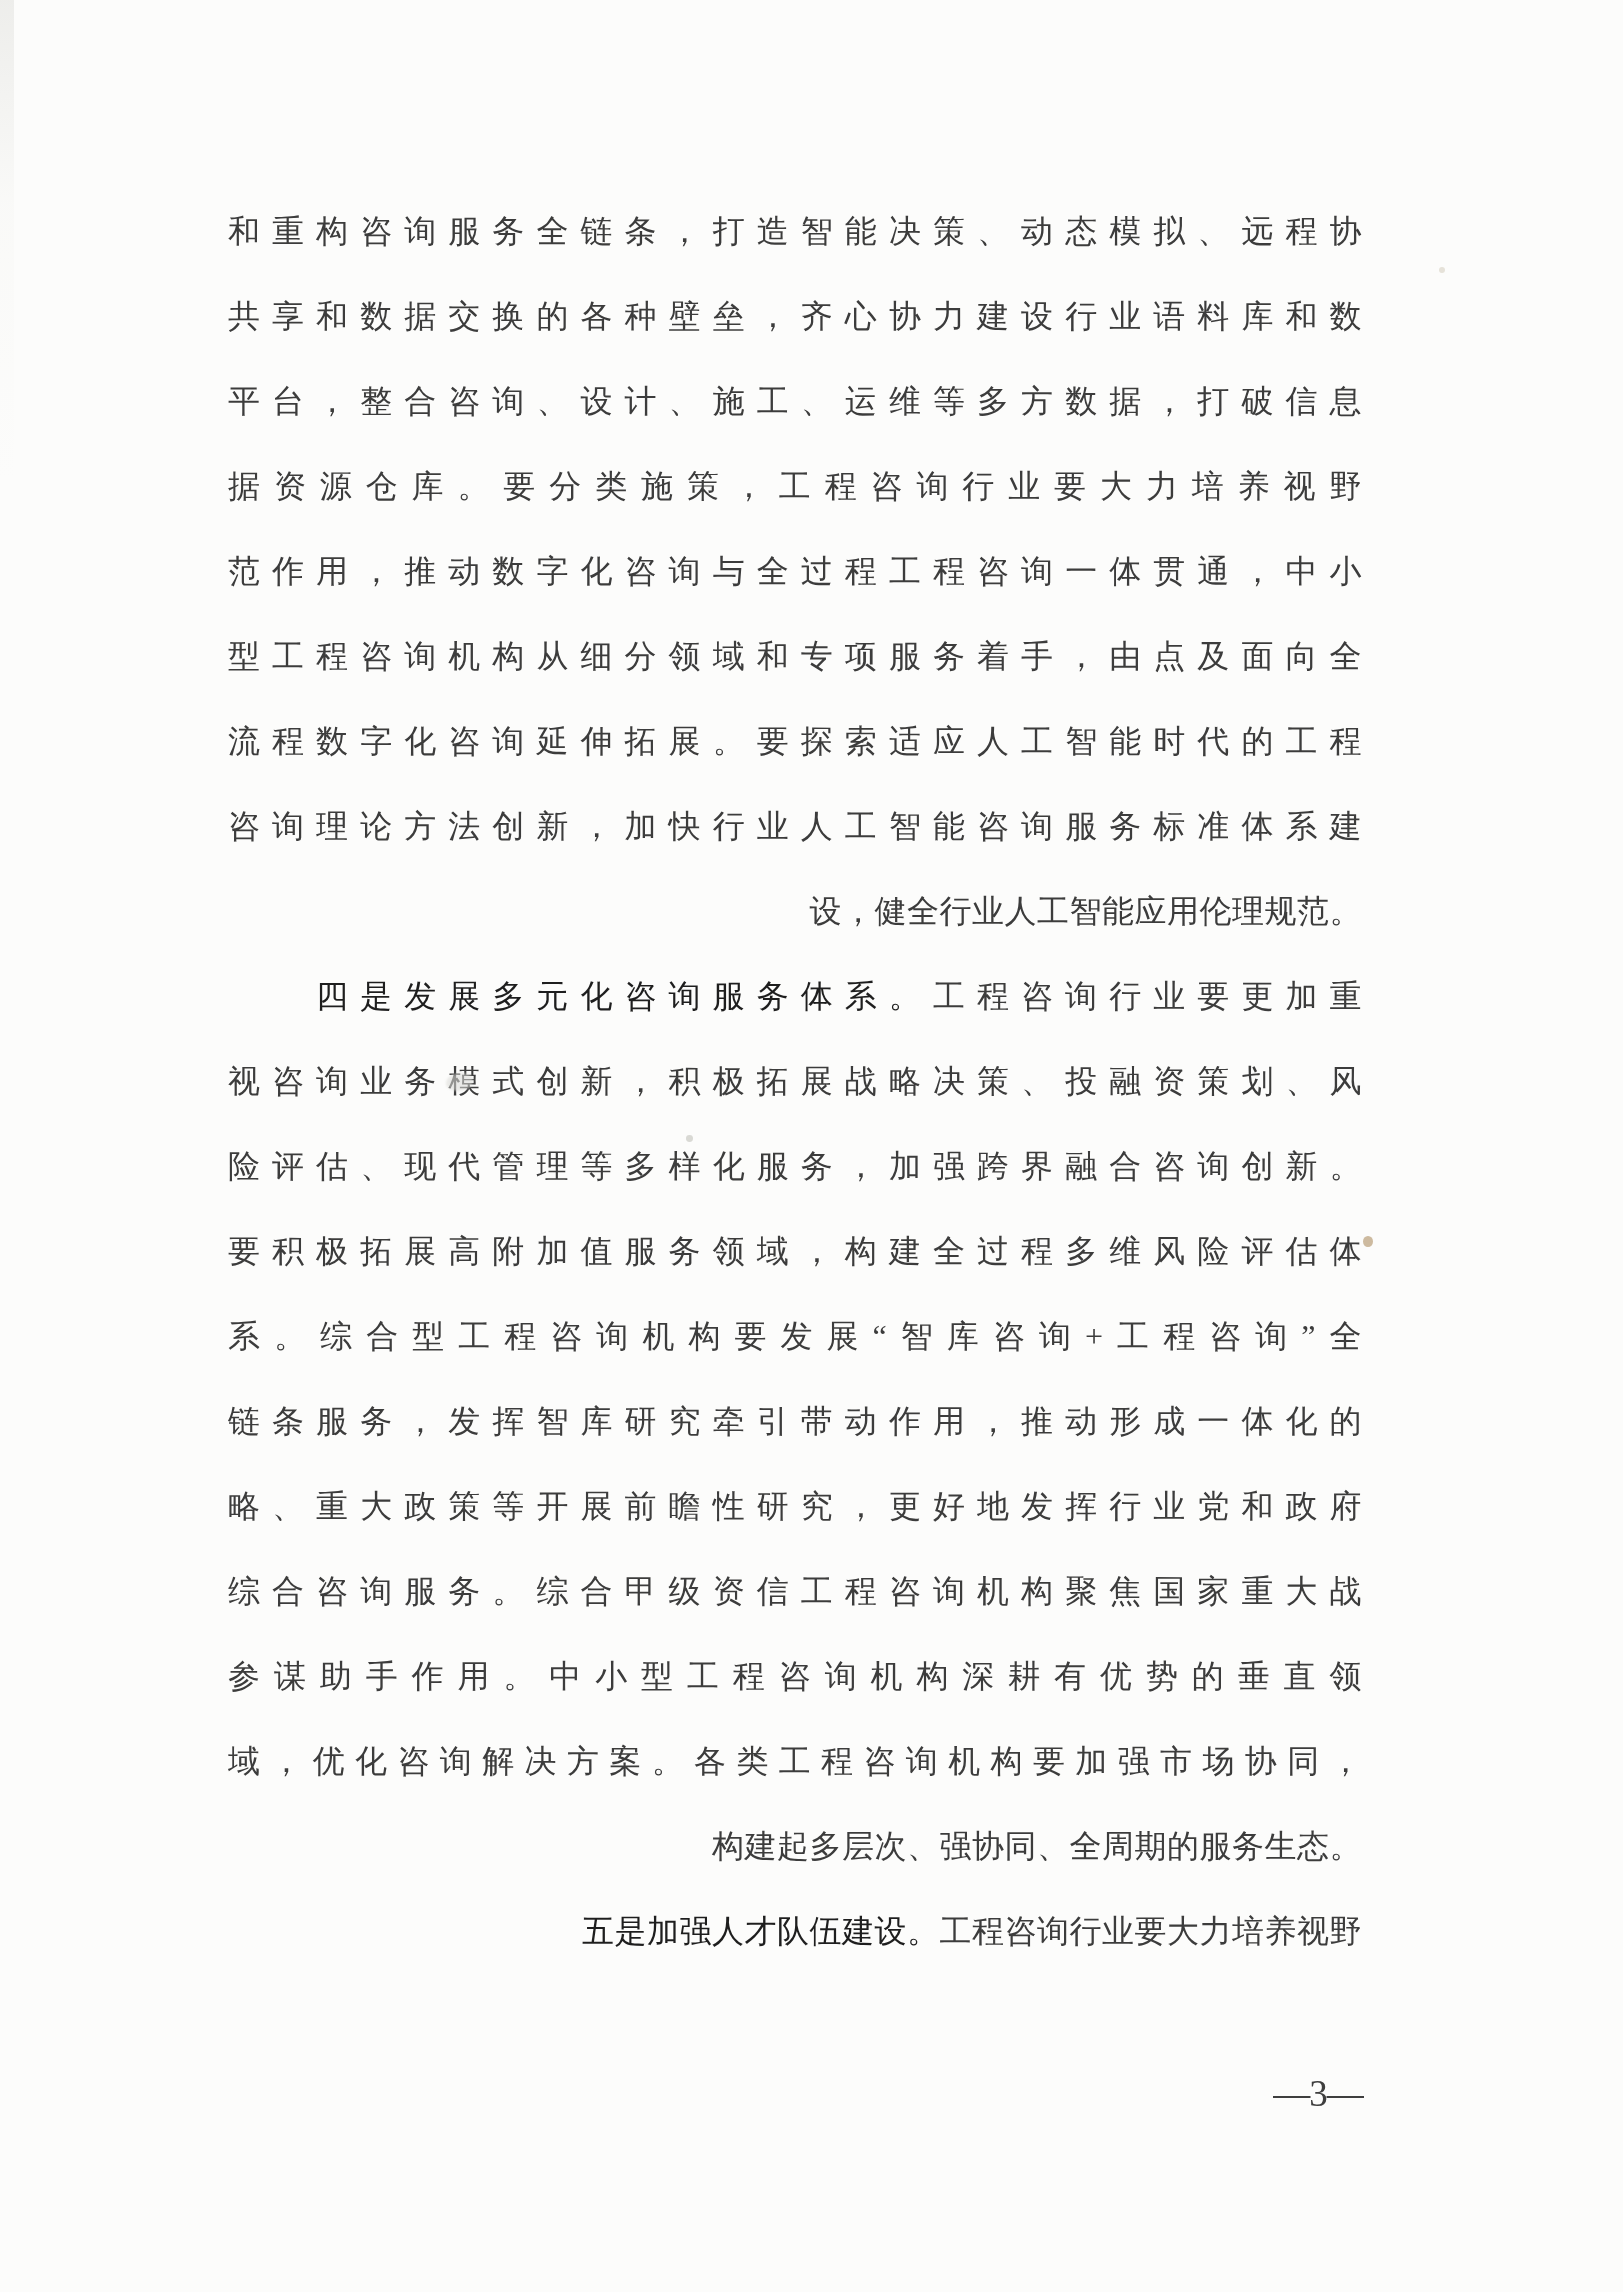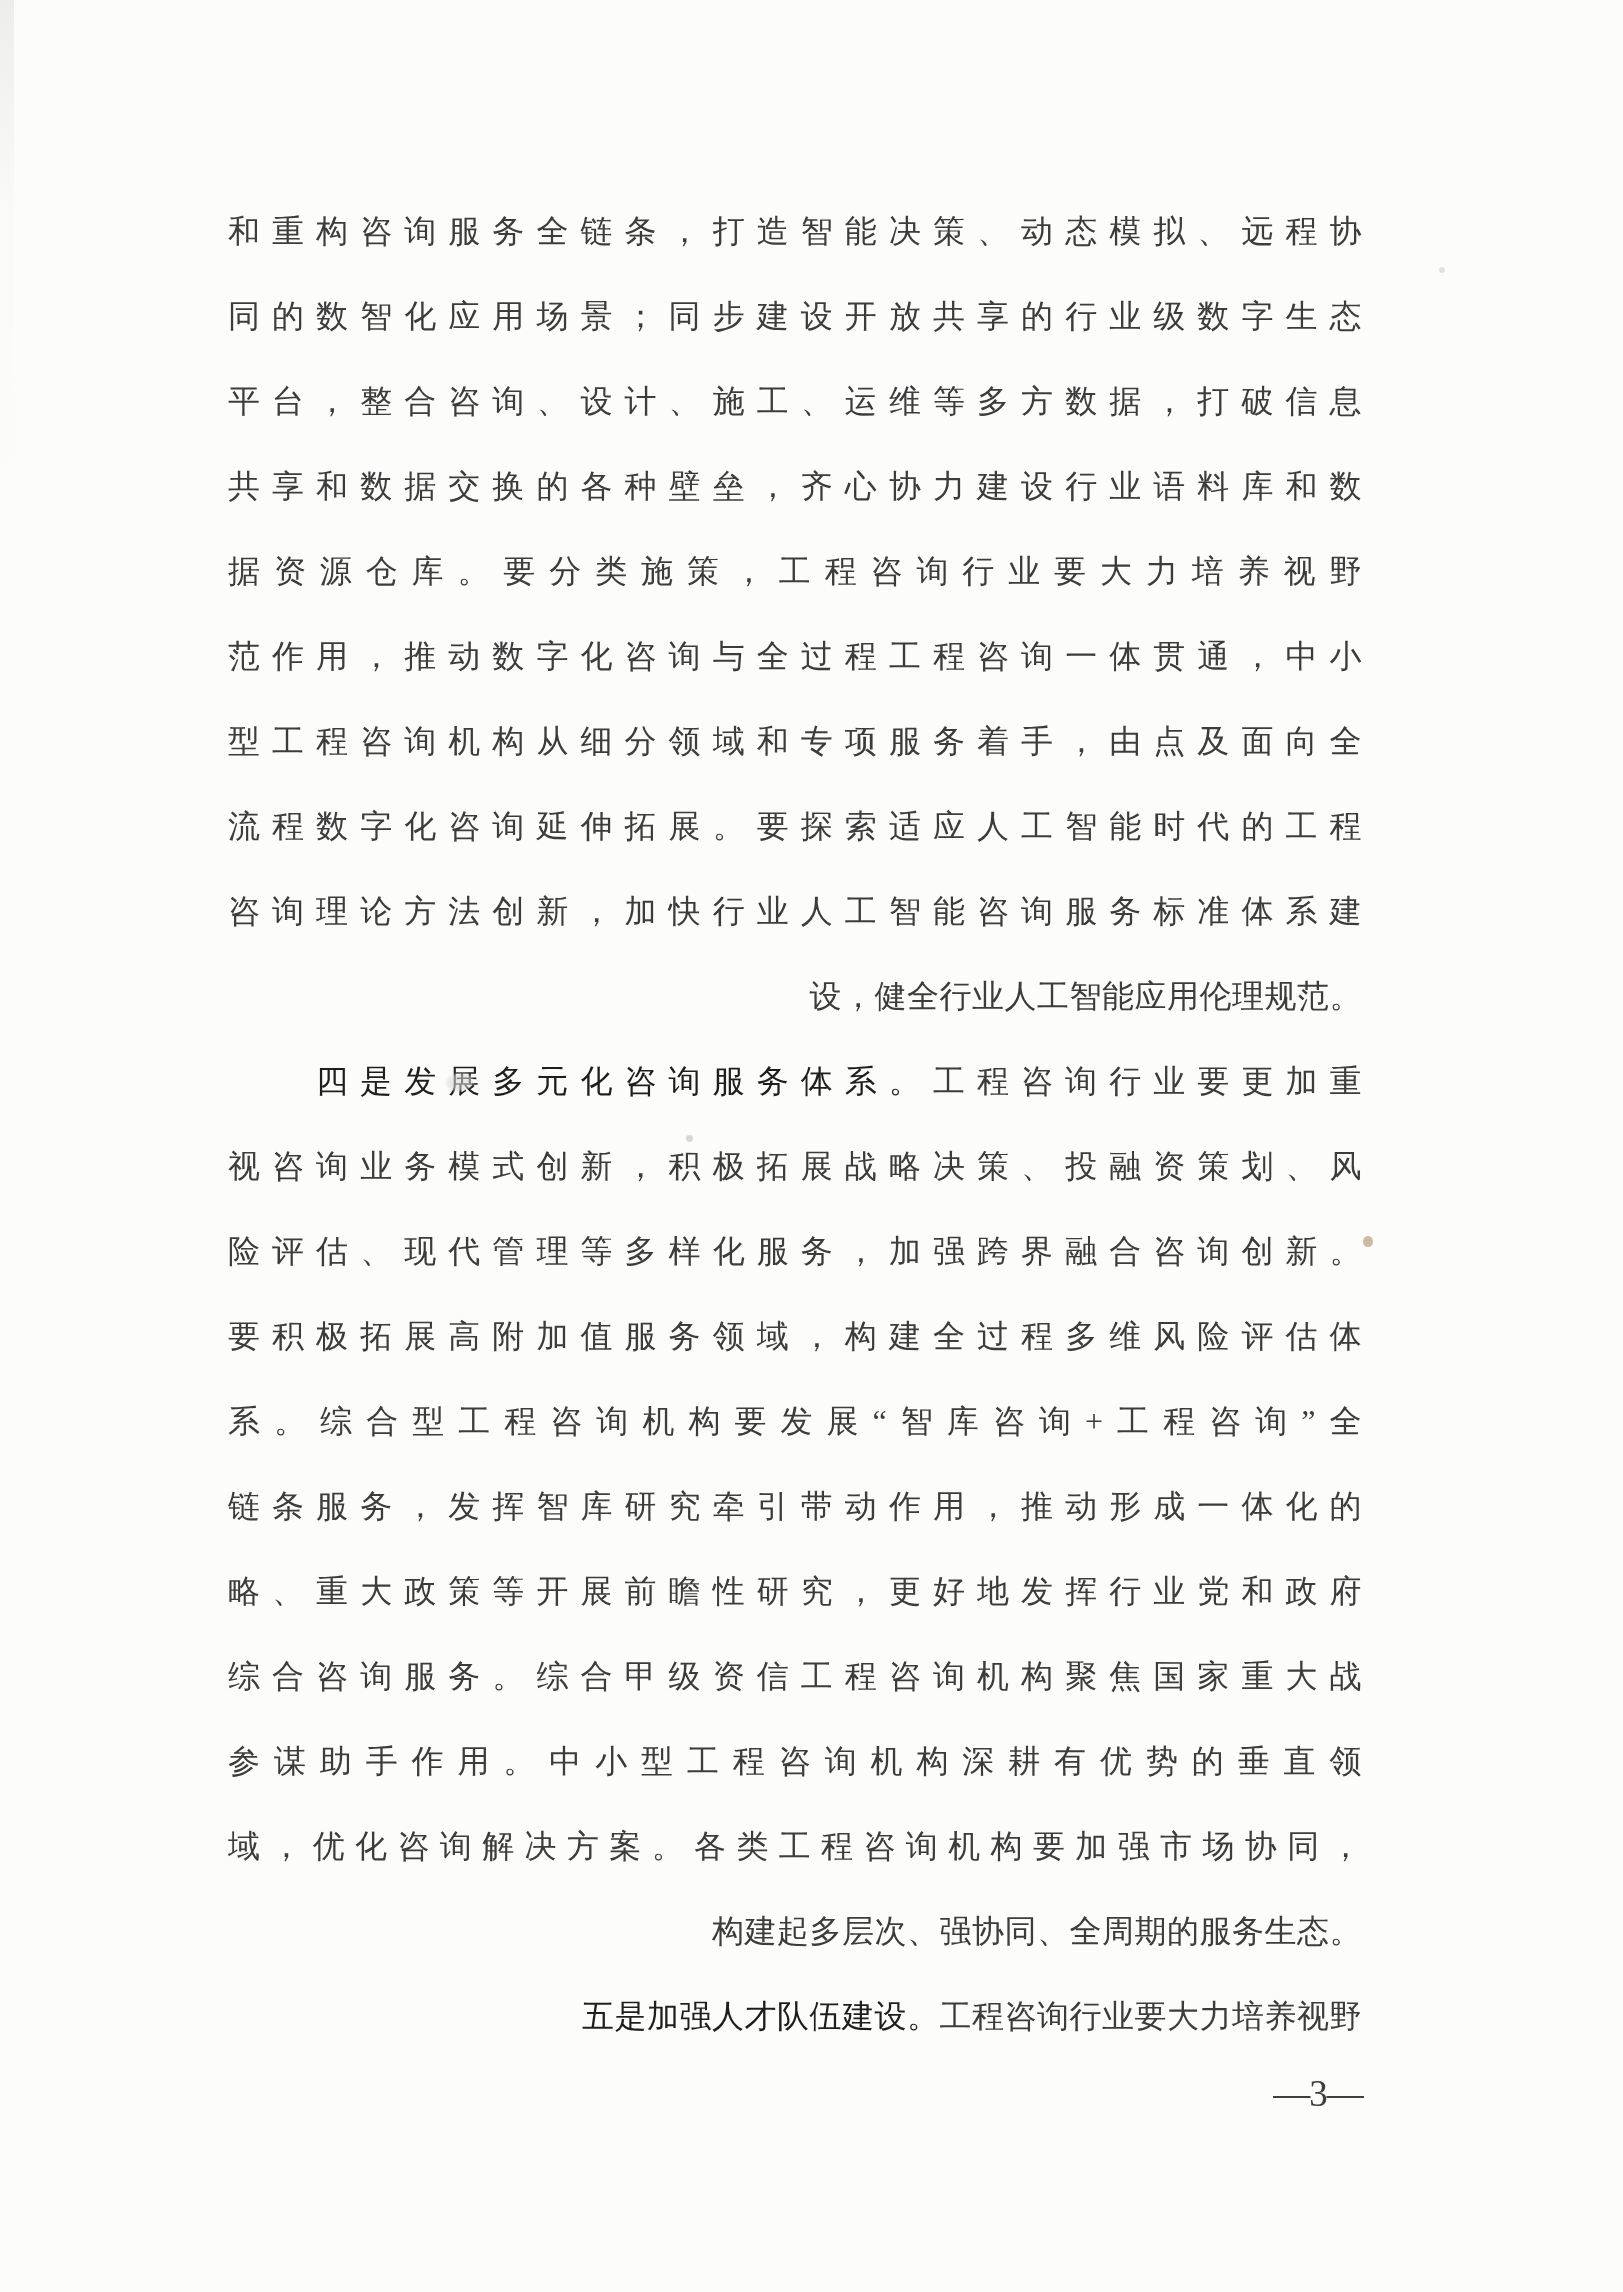--- a/index.html
+++ b/index.html
@@ -100,23 +100,22 @@
     opacity: 0.7;
   }
 </style>
 </head>
 <body>
 
 <div class="page">
 
   <div class="text-block">
     <div class="line fill"><span class="t">和重构咨询服务全链条，打造智能决策、动态模拟、远程协</span></div>
-    <div class="line fill"><span class="t">同的数智化应用场景；同步建设开放共享的行业级数字生态</span></div>
+    <div class="line fill"><span class="t">共享和数据交换的各种壁垒，齐心协力建设行业语料库和数</span></div>
     <div class="line fill"><span class="t">平台，整合咨询、设计、施工、运维等多方数据，打破信息</span></div>
-    <div class="line fill"><span class="t">共享和数据交换的各种壁垒，齐心协力建设行业语料库和数</span></div>
     <div class="line fill"><span class="t">据资源仓库。要分类施策，工程咨询行业要大力培养视野</span></div>
     <div class="line fill"><span class="t">范作用，推动数字化咨询与全过程工程咨询一体贯通，中小</span></div>
     <div class="line fill"><span class="t">型工程咨询机构从细分领域和专项服务着手，由点及面向全</span></div>
     <div class="line fill"><span class="t">流程数字化咨询延伸拓展。要探索适应人工智能时代的工程</span></div>
     <div class="line fill"><span class="t">咨询理论方法创新，加快行业人工智能咨询服务标准体系建</span></div>
     <div class="line"><span class="t">设，健全行业人工智能应用伦理规范。</span></div>
     <div class="line fill indent"><span class="lead">四是发展多元化咨询服务体系。</span><span class="t">工程咨询行业要更加重</span></div>
     <div class="line fill"><span class="t">视咨询业务模式创新，积极拓展战略决策、投融资策划、风</span></div>
     <div class="line fill"><span class="t">险评估、现代管理等多样化服务，加强跨界融合咨询创新。</span></div>
     <div class="line fill"><span class="t">要积极拓展高附加值服务领域，构建全过程多维风险评估体</span></div>

